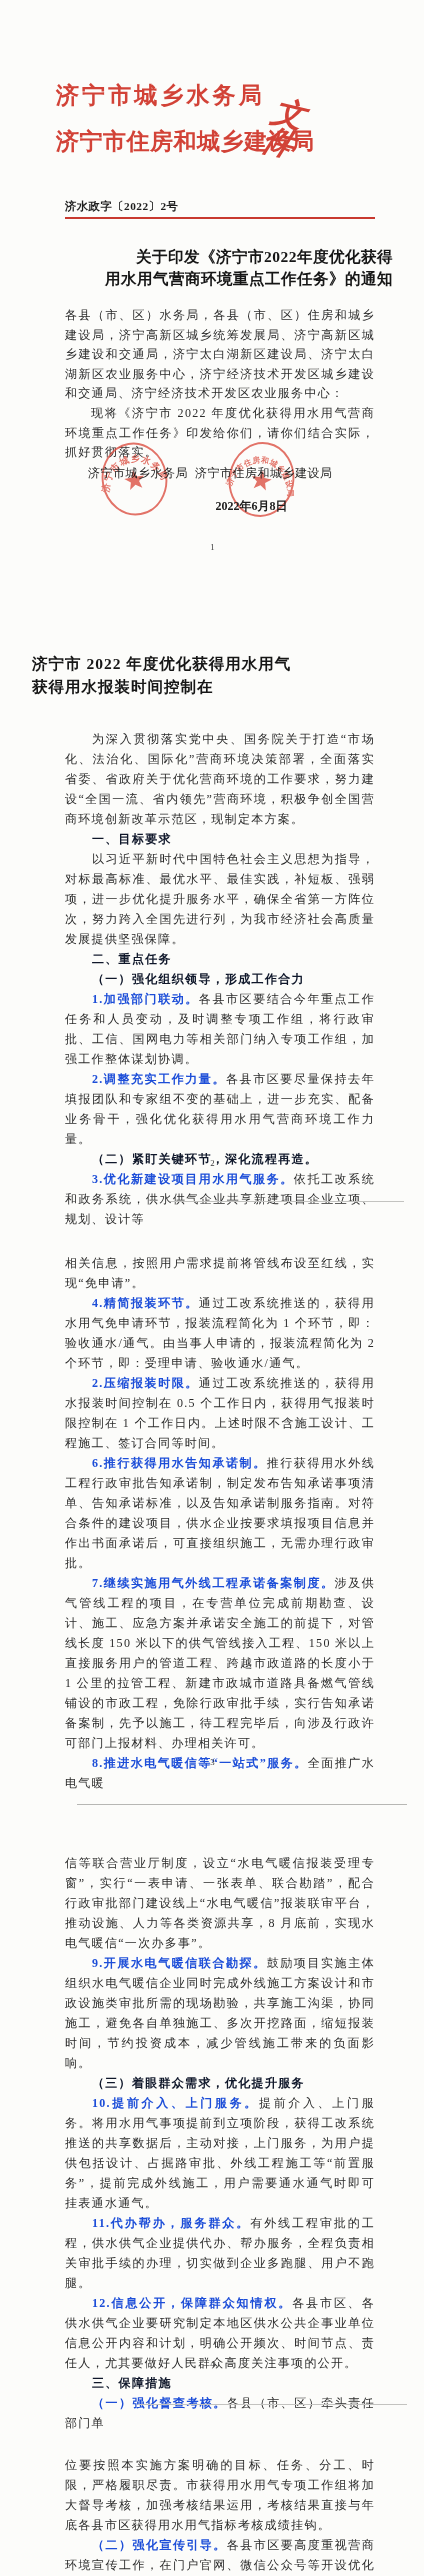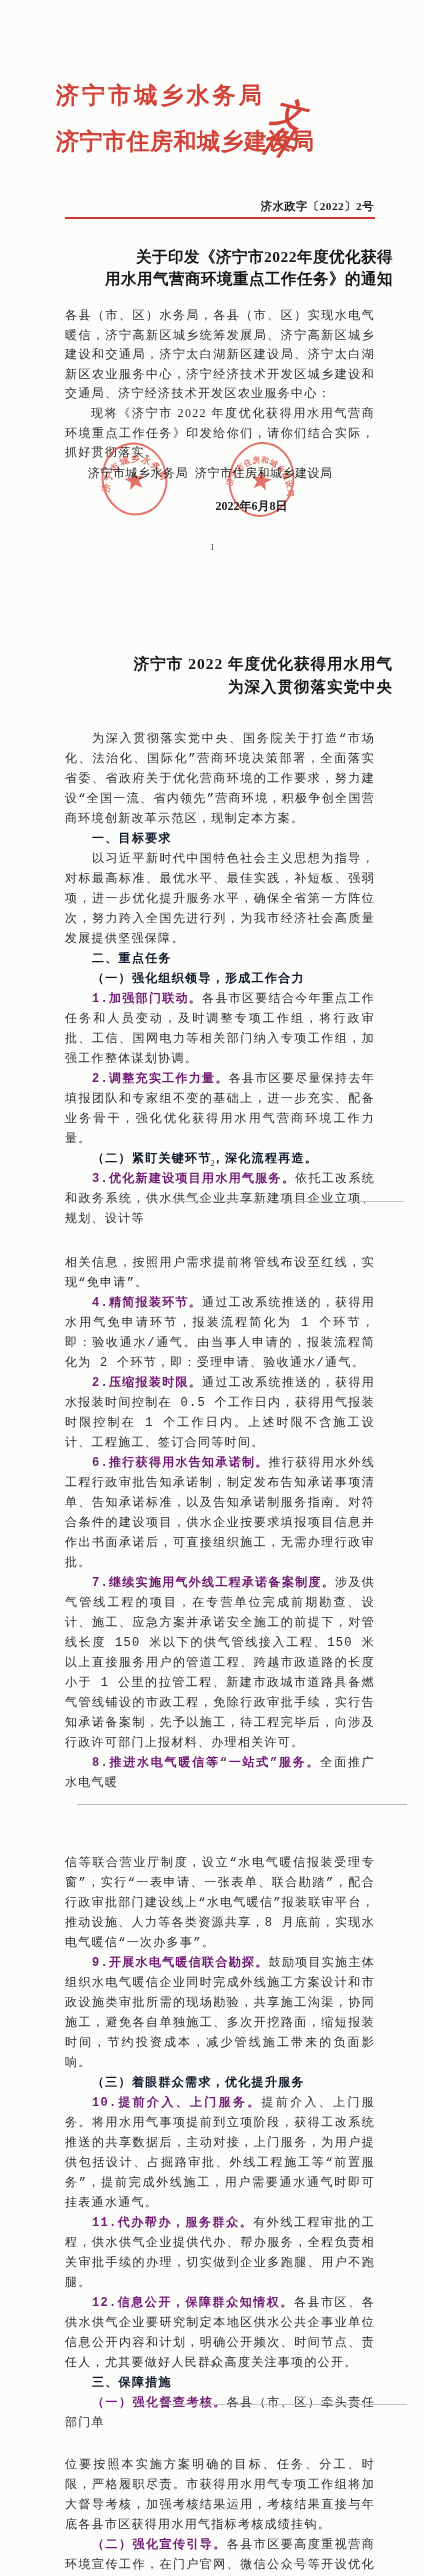--- a/index.html
+++ b/index.html
@@ -29,21 +29,21 @@
     white-space:nowrap;
   }
   .doctype{
     position:absolute;left:268px;top:98px;
     font-size:32px;line-height:30px;font-weight:bold;color:#d24237;
     font-style:italic;transform:rotate(13deg) skewX(-6deg);
     text-align:center;white-space:pre-line;
   }
   .docnum{
     position:absolute;left:65px;top:199px;width:309px;
-    text-align:right;font-size:11.3px;font-weight:bold;color:#1e1e1e;
+    text-align:left;font-size:11.3px;font-weight:bold;color:#1e1e1e;
     letter-spacing:0.5px;
   }
   .redrule{
     position:absolute;left:65px;top:217px;width:310px;height:1.5px;
     background:#c8392f;
   }
   .ntitle{
     position:absolute;left:32px;width:361px;text-align:right;
     font-size:15.5px;font-weight:900;color:#161616;letter-spacing:0.5px;
     white-space:nowrap;
@@ -59,38 +59,38 @@
   .sig{position:absolute;top:465px;font-size:12px;letter-spacing:0.5px;color:#1d1d1d;white-space:nowrap;}
   .sig-left{left:88px;width:93px;text-align:center;}
   .sig-right{left:195px;width:111px;text-align:center;}
   .sig-date{position:absolute;top:498px;left:213px;width:77px;text-align:center;font-size:12px;font-weight:bold;color:#1d1d1d;}
   .seal{position:absolute;opacity:.82;}
   .seal-l{left:96px;top:438px;width:77px;height:82px;transform:rotate(-10deg);}
   .seal-r{left:223px;top:434px;width:77px;height:91px;transform:rotate(10deg);}
 
   
   .p2title{
-    position:absolute;left:32px;width:361px;text-align:right;
+    position:absolute;left:32px;width:361px;text-align:left;
     font-size:15.5px;font-weight:900;color:#161616;letter-spacing:1px;white-space:nowrap;
   }
   .p2title1{top:72px;}
   .p2title2{top:95px;}
   .flow{
     position:absolute;left:65px;width:310px;
     font-size:12px;line-height:20px;letter-spacing:1.3px;
   }
   .pg2 .flow{top:147px;}
   .pg3 .flow{top:52px;}
   .pg4 .flow{top:49px;}
   .pg5 .flow{top:51px;}
-  .blk{margin:0;text-align:justify;font-family:Liberation Mono, monospace;}
+  .blk{margin:0;text-align:justify;}
   .blk.p,.blk.item,.blk.h1,.blk.h2{text-indent:27px;}
   .blk.pc{text-indent:0;}
   .blk.h1,.blk.h2{font-weight:bold;color:#0f172a;}
-  .lead{font-weight:bold;color:#701a75;}
+  .lead{font-weight:bold;color:#1d4ed8;}
 
   .pageno{
     position:absolute;left:0;width:425px;text-align:center;
     font-size:8.8px;color:#3a3a3a;
   }
   .pn1{top:542px;}
   .pn2{top:576px;}
   .pn3{top:556px;}
   .pn4{top:555px;}
 
@@ -108,21 +108,21 @@
   <div class="page pg1">
     <div class="org1">济宁市城乡水务局</div>
     <div class="org2">济宁市住房和城乡建设局</div>
     <div class="doctype">文<br>件</div>
     <div class="docnum">济水政字〔2022〕2号</div>
     <div class="redrule"></div>
     <div class="ntitle ntitle1">关于印发《济宁市2022年度优化获得</div>
     <div class="ntitle ntitle2">用水用气营商环境重点工作任务》的通知</div>
 
     <div class="p1-flow">
-      <p class="addressees">各县（市、区）水务局，各县（市、区）实现水电气暖信，济宁高新区城乡统筹发展局、济宁高新区城乡建设和交通局，济宁太白湖新区建设局、济宁太白湖新区农业服务中心，济宁经济技术开发区城乡建设和交通局、济宁经济技术开发区农业服务中心：</p>
+      <p class="addressees">各县（市、区）水务局，各县（市、区）住房和城乡建设局，济宁高新区城乡统筹发展局、济宁高新区城乡建设和交通局，济宁太白湖新区建设局、济宁太白湖新区农业服务中心，济宁经济技术开发区城乡建设和交通局、济宁经济技术开发区农业服务中心：</p>
       <p class="notice-body">现将《济宁市 2022 年度优化获得用水用气营商环境重点工作任务》印发给你们，请你们结合实际，抓好贯彻落实。</p>
     </div>
 
     <svg class="seal seal-l" viewBox="0 0 160 170">
       <defs>
           <path id="arcL" d="M 22 115 A 58 66 0 1 1 138 115" fill="none"></path>
         </defs>
       <ellipse cx="80" cy="85" rx="66" ry="74" fill="none" stroke="#dd5649" stroke-width="4"></ellipse>
       <text font-size="19" fill="#dd5649" letter-spacing="2" font-weight="bold">
         <textPath href="#arcL" startOffset="6%">济宁市城乡水务局</textPath>
@@ -142,21 +142,21 @@
     </svg>
 
     <div class="sig sig-left">济宁市城乡水务局</div>
     <div class="sig sig-right">济宁市住房和城乡建设局</div>
     <div class="sig-date">2022年6月8日</div>
     <div class="pageno pn1">1</div>
   </div>
 
   <div class="page pg2">
     <div class="p2title p2title1">济宁市 2022 年度优化获得用水用气</div>
-    <div class="p2title p2title2">为深入贯彻落实党中央</div>
+    <div class="p2title p2title2">获得用水报装时间控制在</div>
     <div class="flow">
         <p class="blk p">为深入贯彻落实党中央、国务院关于打造“市场化、法治化、国际化”营商环境决策部署，全面落实省委、省政府关于优化营商环境的工作要求，努力建设“全国一流、省内领先”营商环境，积极争创全国营商环境创新改革示范区，现制定本方案。</p>
         <p class="blk h1">一、目标要求</p>
         <p class="blk p">以习近平新时代中国特色社会主义思想为指导，对标最高标准、最优水平、最佳实践，补短板、强弱项，进一步优化提升服务水平，确保全省第一方阵位次，努力跨入全国先进行列，为我市经济社会高质量发展提供坚强保障。</p>
         <p class="blk h1">二、重点任务</p>
         <p class="blk h2">（一）强化组织领导，形成工作合力</p>
         <p class="blk item"><span class="lead">1.加强部门联动。</span>各县市区要结合今年重点工作任务和人员变动，及时调整专项工作组，将行政审批、工信、国网电力等相关部门纳入专项工作组，加强工作整体谋划协调。</p>
         <p class="blk item"><span class="lead">2.调整充实工作力量。</span>各县市区要尽量保持去年填报团队和专家组不变的基础上，进一步充实、配备业务骨干，强化优化获得用水用气营商环境工作力量。</p>
         <p class="blk h2">（二）紧盯关键环节，深化流程再造。</p>
         <p class="blk item"><span class="lead">3.优化新建设项目用水用气服务。</span>依托工改系统和政务系统，供水供气企业共享新建项目企业立项、规划、设计等</p>

